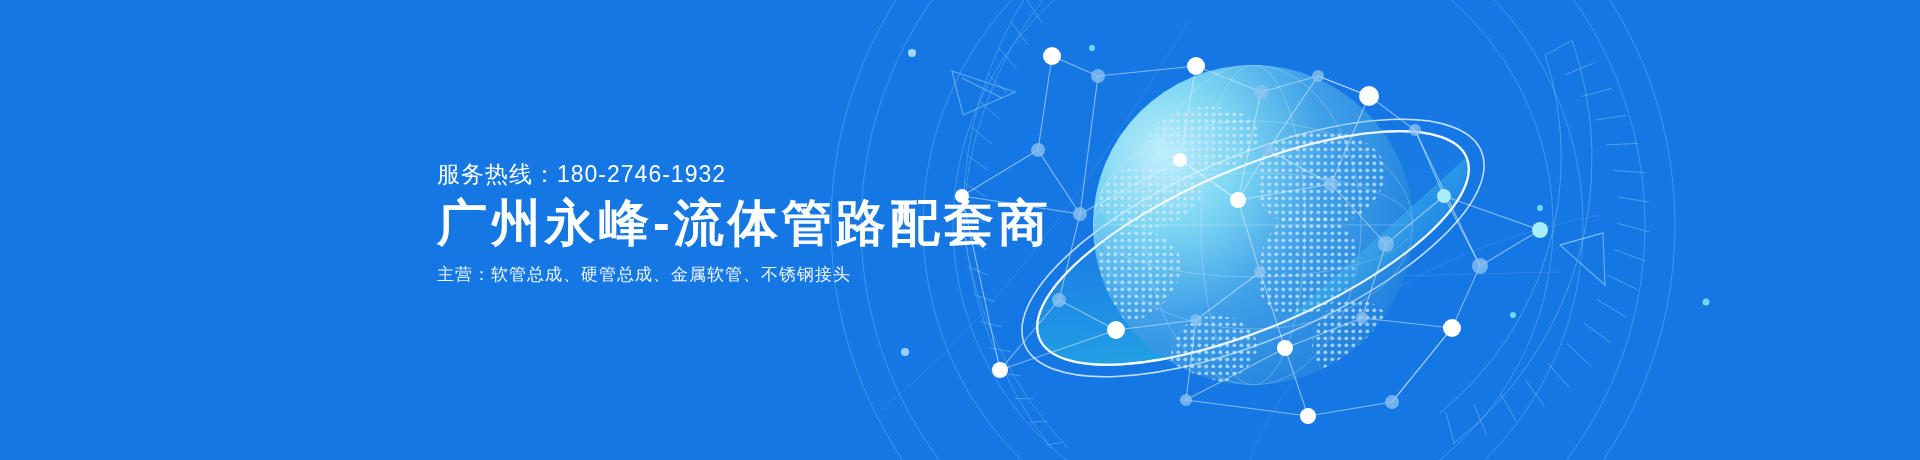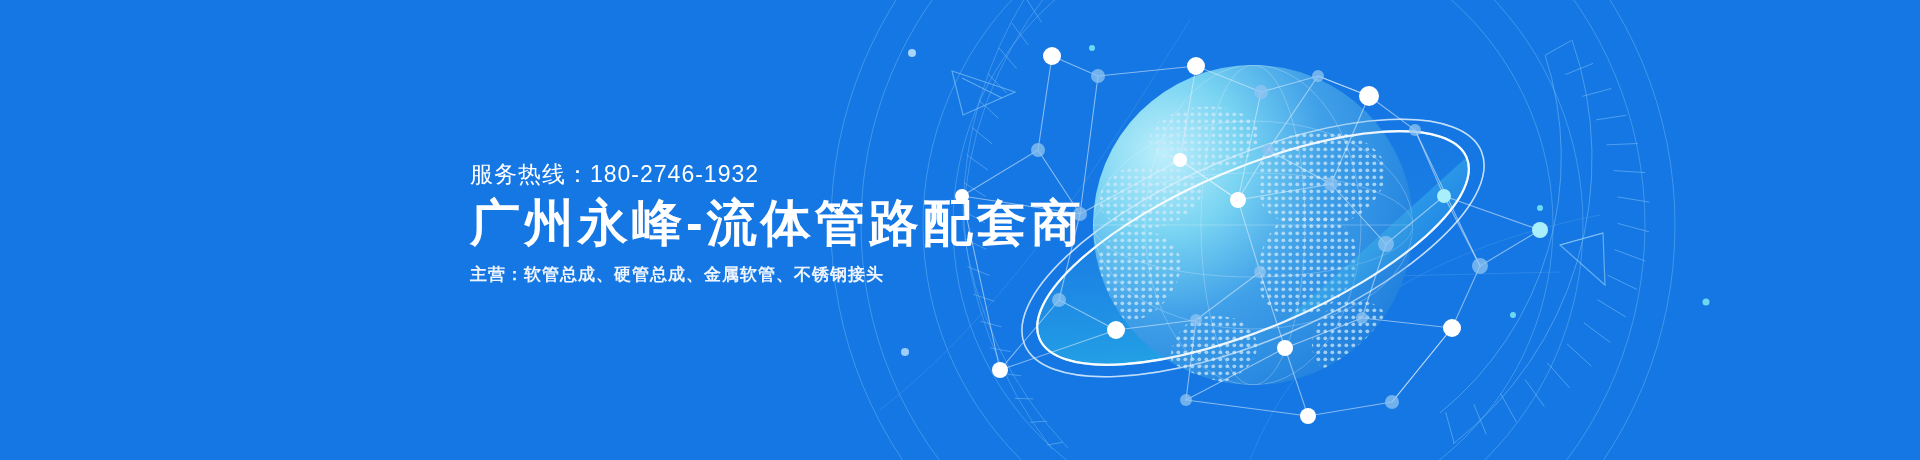--- a/index.html
+++ b/index.html
@@ -17,21 +17,21 @@
   }
   
   #bg-art{
     position:absolute; inset:0;
     width:1920px; height:460px;
     display:block;
   }
   
   #text-block{
     position:absolute;
-    left:442px; top:160px;
+    left:409px; top:160px;
     display:flex;
     align-items:center;
     z-index:5;
   }
   #accent-bar{
     width:6px;
     background:#ffffff;
     margin-right:22px;
     flex:none;
     border-radius:1px;
@@ -57,21 +57,21 @@
     white-space:nowrap;
     font-weight:700;
     margin-top:4px;
   }
   #sub-title{
     color:#eef5ff;
     font-size:17px;
     letter-spacing:1px;
     line-height:1.3;
     white-space:nowrap;
-    font-weight:700;
+    font-weight:400;
     margin-top:10px;
   }
 </style>
 </head>
 <body>
 
 <div id="banner">
 
   <svg id="bg-art" viewBox="0 0 1920 460" preserveAspectRatio="none" aria-hidden="true">
     <defs>

